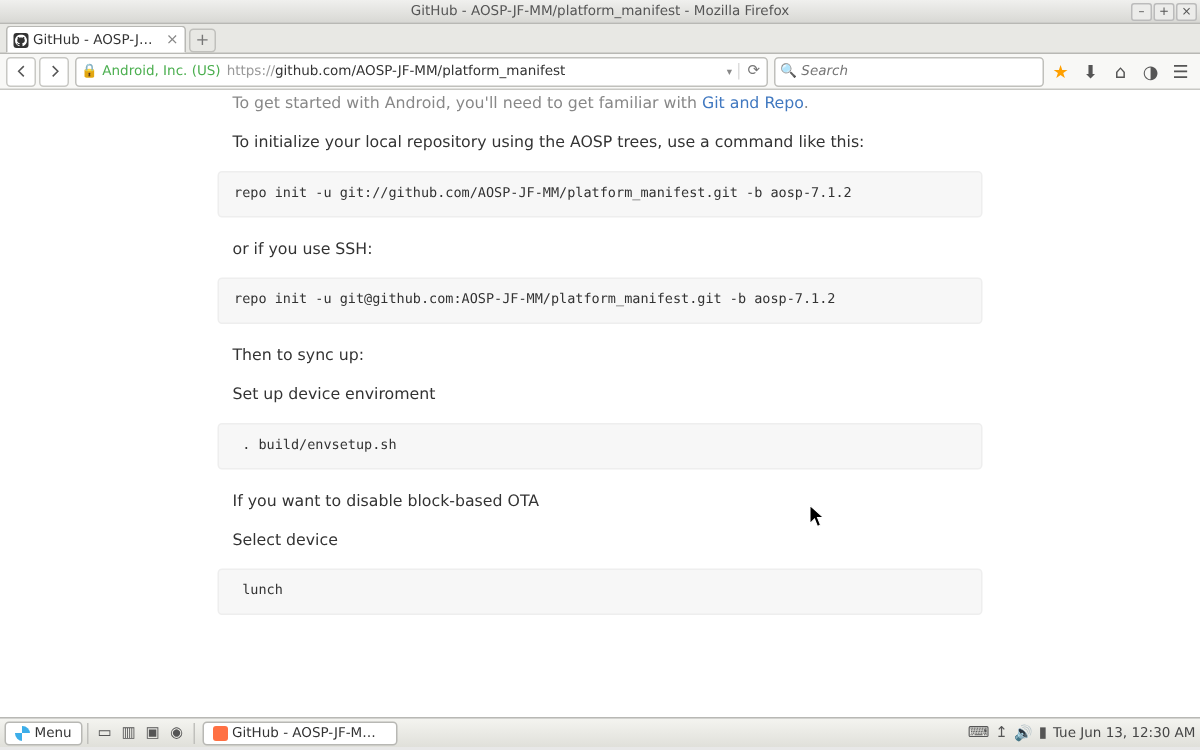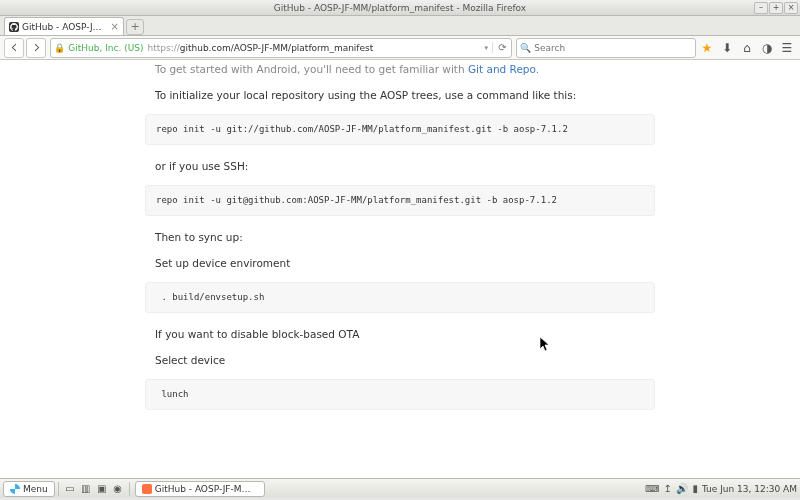--- a/index.html
+++ b/index.html
@@ -20,21 +20,21 @@
 .nav-btn svg { width:11px; height:11px; stroke:#555; stroke-width:1.5; fill:none; }
 .urlbar { flex:1; height:20px; border:1px solid #c0c0bc; border-radius:3px; background:#fff; display:flex; align-items:center; padding:0 3px; font-size:9px; margin:0 2px; }
 .lock { color:#4caf50; font-size:9px; margin-right:3px; }
 .identity { color:#4caf50; margin-right:4px; }
 .url-proto { color:#999; }
 .url-main { color:#333; }
 .url-drop { margin-left:auto; color:#888; font-size:7px; }
 .reload { width:16px; text-align:center; color:#777; font-size:10px; border-left:1px solid #ddd; margin-left:4px; padding-left:4px; }
 .searchbar { width:180px; height:20px; border:1px solid #c0c0bc; border-radius:3px; background:#fff; display:flex; align-items:center; padding:0 3px; font-size:9px; }
 .search-ico { color:#888; font-size:9px; margin-right:3px; }
-.search-input { border:none; outline:none; flex:1; font-size:9px; color:#888; background:transparent; }
+.search-input { border:none; outline:none; flex:1; font-size:9px; color:#888; background:transparent; font-style:italic; }
 .tool-ico { width:18px; height:18px; display:flex; align-items:center; justify-content:center; cursor:pointer; color:#555; font-size:12px; }
 .tool-ico.star { color:#ffa000; }
 .viewport { height:418px; background:#fff; overflow:hidden; position:relative; }
 .content { width:510px; margin:0 auto; padding-top:6px; font-size:10.5px; color:#333; line-height:1.5; }
 .content p { margin:0 0 10px 10px; }
 .content a { color:#4078c0; text-decoration:none; }
 .codeblk { background:#f7f7f7; border:1px solid #eee; border-radius:3px; padding:8px 10px; font-family:"DejaVu Sans Mono",Consolas,monospace; font-size:9px; color:#333; margin:0 0 14px 0; white-space:pre; overflow:hidden; }
 .cursor-ptr { position:absolute; left:540px; top:277px; font-size:12px; color:#000; pointer-events:none; }
 .taskbar { height:20px; background:linear-gradient(#f4f4f0,#e0e0da); border-top:1px solid #b8b8b4; display:flex; align-items:center; font-size:9px; color:#333; padding:0 3px; }
 .menu-btn { height:16px; padding:0 6px; border:1px solid #b8b8b4; border-radius:3px; background:#fff; display:flex; align-items:center; gap:3px; cursor:pointer; }
@@ -78,21 +78,21 @@
         <path d="M10 3 L5 8 L10 13"></path>
       </svg>
   </div>
   <div class="nav-btn">
     <svg viewBox="0 0 16 16">
         <path d="M6 3 L11 8 L6 13"></path>
       </svg>
   </div>
   <div class="urlbar">
     <span class="lock">🔒</span>
-    <span class="identity">GitHub, Inc. (US)</span>
+    <span class="identity">Android, Inc. (US)</span>
     <span class="url-proto">https://</span>
       <span class="url-main">github.com/AOSP-JF-MM/platform_manifest</span>
     <span class="url-drop">▾</span>
     <span class="reload">⟳</span>
   </div>
   <div class="searchbar">
     <span class="search-ico">🔍</span>
     <input class="search-input" placeholder="Search" style="">
   </div>
   <div class="tool-ico star">★</div>

